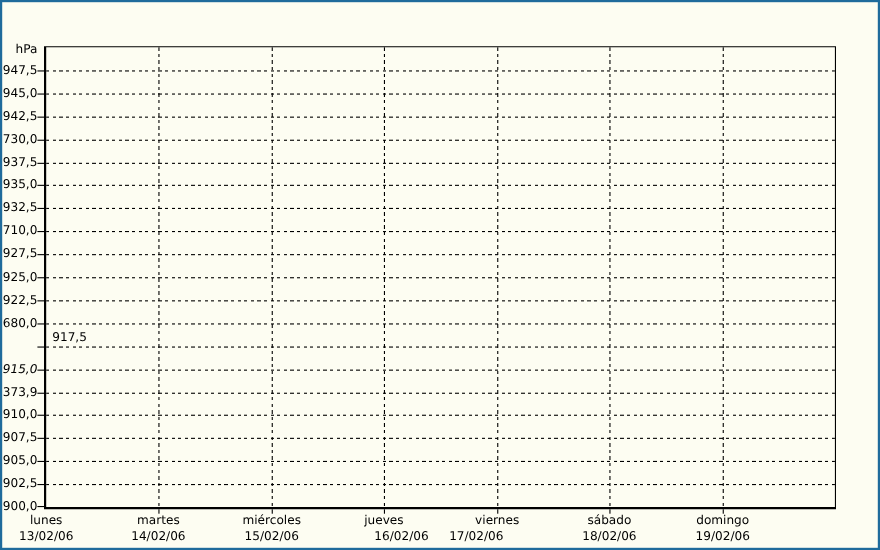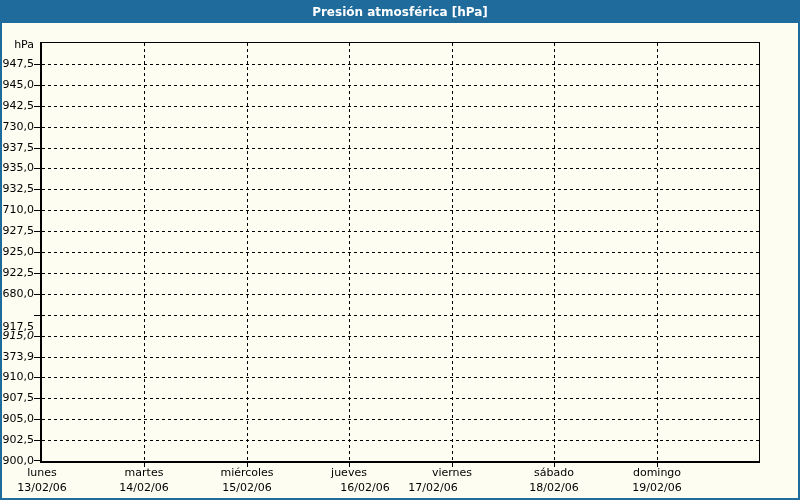--- a/index.html
+++ b/index.html
@@ -61,23 +61,20 @@
     font-size:11px; color:#000;
     transform:translateX(-50%);
     white-space:nowrap;
     text-align:center;
   }
 </style>
 </head>
 <body>
 
 <div class="window" id="chart-window" style="background: rgb(253, 253, 242); border-color: rgb(31, 107, 156);">
-  <div class="titlebar" style="background: rgb(31, 107, 156); color: rgb(255, 255, 255);">
-    <span>Presión atmosférica [hPa]</span>
-  </div>
   <div class="plot" id="plot">
       <div class="hgrid" style="top: 21px;"></div>
       <div class="ytick" style="top: 21px;"></div>
       <div class="hgrid" style="top: 42px;"></div>
       <div class="ytick" style="top: 42px;"></div>
       <div class="hgrid" style="top: 63px;"></div>
       <div class="ytick" style="top: 63px;"></div>
       <div class="hgrid" style="top: 84px;"></div>
       <div class="ytick" style="top: 84px;"></div>
       <div class="hgrid" style="top: 105px;"></div>
@@ -130,21 +127,21 @@
       <div class="ylab" style="top: 97px;">942,5</div>
       <div class="ylab" style="top: 118px;">730,0</div>
       <div class="ylab" style="top: 139px;">937,5</div>
       <div class="ylab" style="top: 159px;">935,0</div>
       <div class="ylab" style="top: 180px;">932,5</div>
       <div class="ylab" style="top: 201px;">710,0</div>
       <div class="ylab" style="top: 222px;">927,5</div>
       <div class="ylab" style="top: 243px;">925,0</div>
       <div class="ylab" style="top: 264px;">922,5</div>
       <div class="ylab" style="top: 285px;">680,0</div>
-      <div class="ylab" style="top: 318px;">917,5</div>
+      <div class="ylab" style="top: 298px; padding-left: 45px;">917,5</div>
       <div class="ylab" style="top: 327px; font-style: italic;">915,0</div>
       <div class="ylab" style="top: 348px;">373,9</div>
       <div class="ylab" style="top: 368px;">910,0</div>
       <div class="ylab" style="top: 389px;">907,5</div>
       <div class="ylab" style="top: 410px;">905,0</div>
       <div class="ylab" style="top: 431px;">902,5</div>
       <div class="ylab" style="top: 452px;">900,0</div>
       <div class="yunit" style="top: 36px;">hPa</div>
       <div class="xday" style="left: 40px; top: 464px;">lunes</div>
       <div class="xdate" style="left: 40px; top: 479px;">13/02/06</div>

